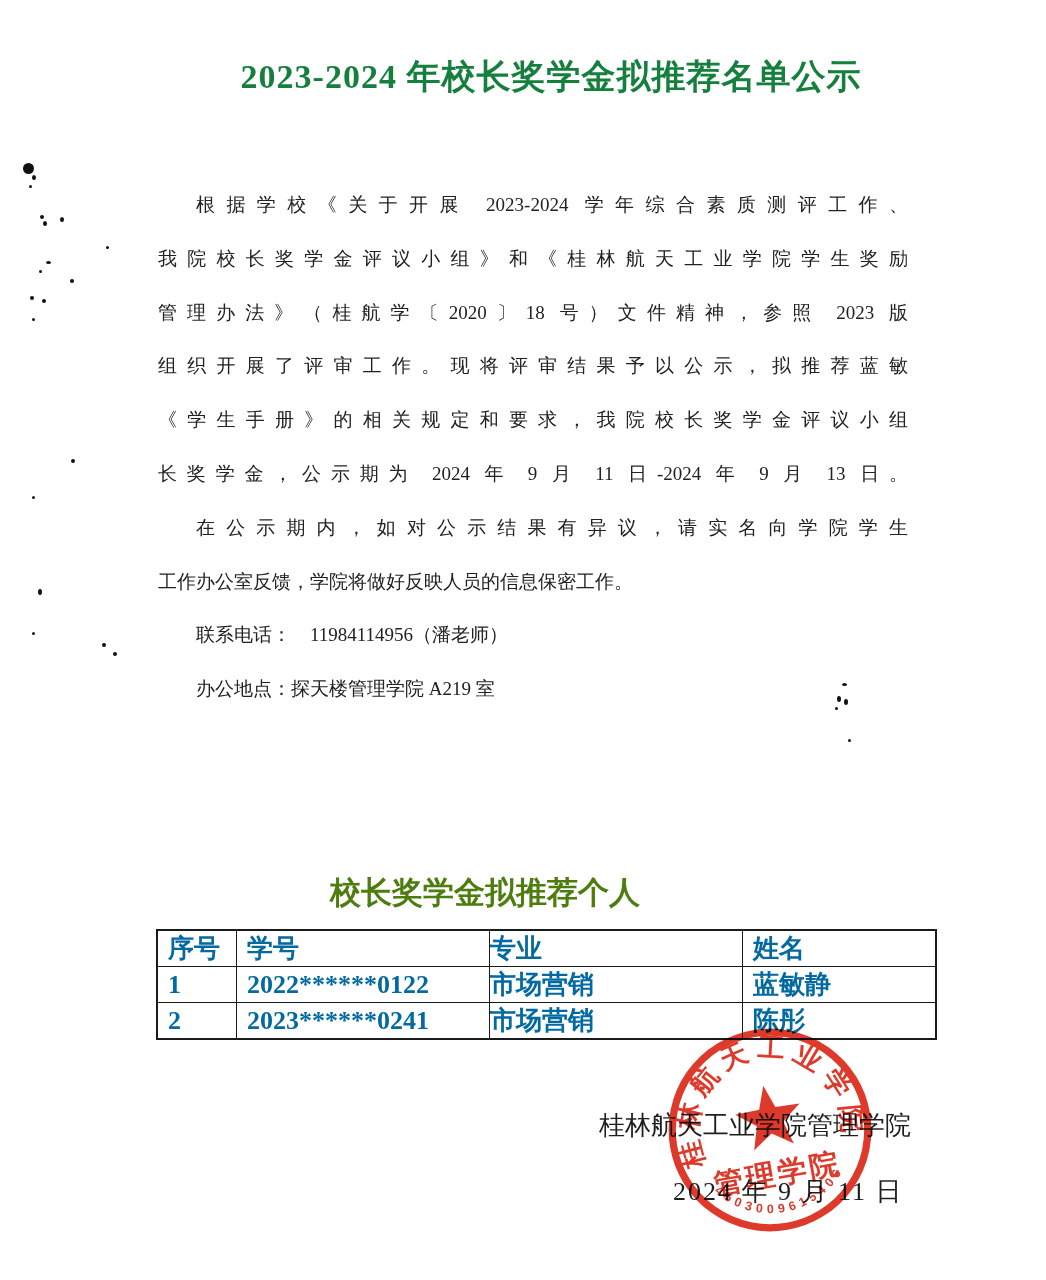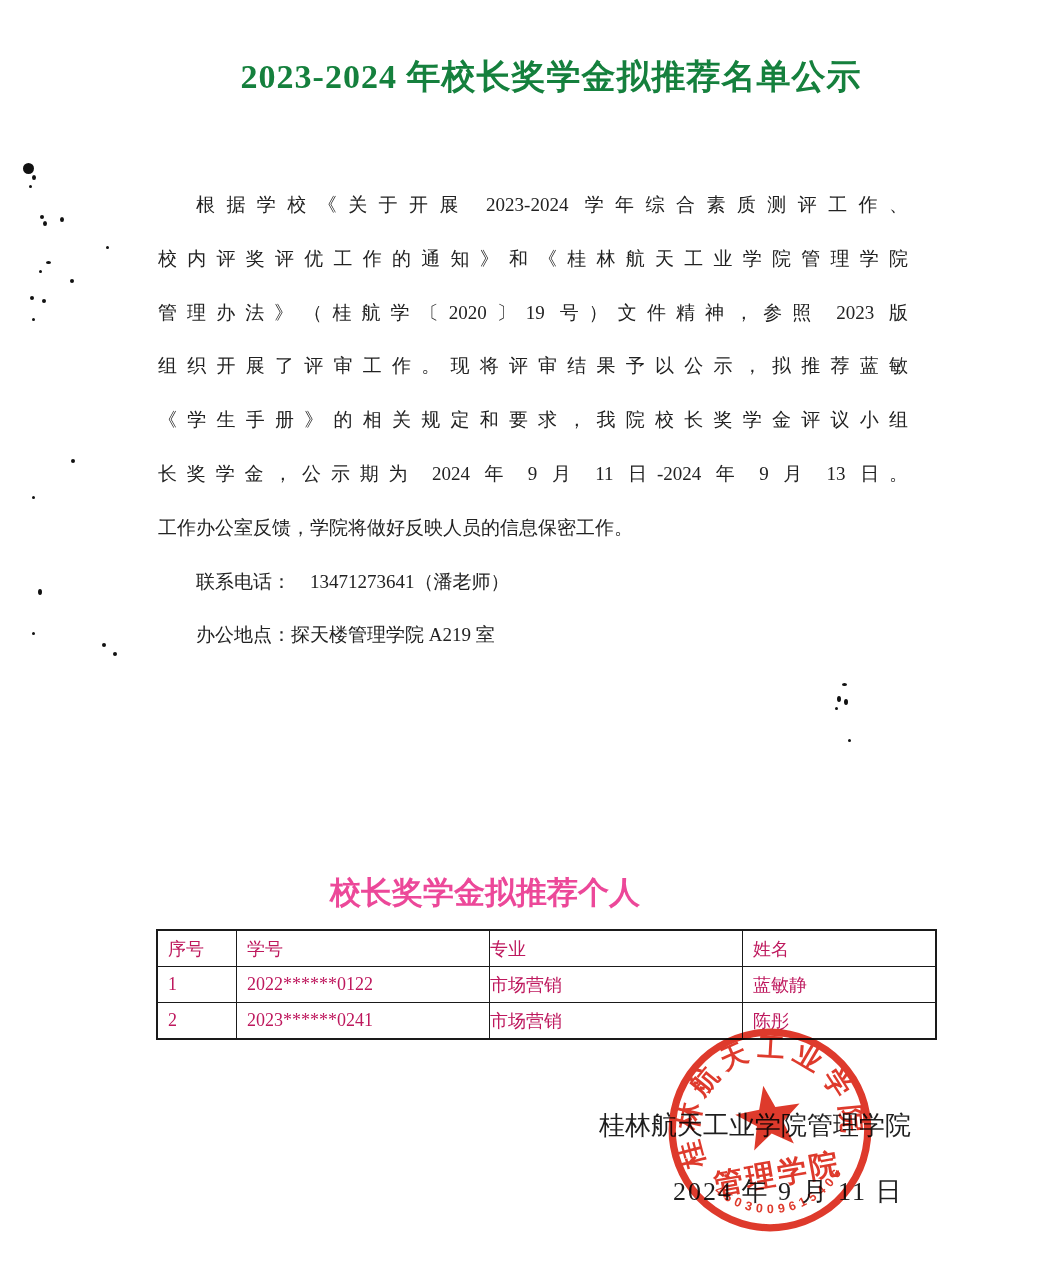--- a/index.html
+++ b/index.html
@@ -37,32 +37,33 @@
   .line.indent { text-indent: 2em; }
   .line.plain { text-align: right; text-align-last: left; }
 
   
   .section-heading {
     position: absolute;
     top: 872px; left: 155px; width: 660px;
     text-align: center;
     font-size: 31px;
     font-weight: bold;
-    color: #ec4899;
+    color: #4d7c0f;
   }
 
   
   table.rec-table {
     position: absolute;
     top: 929px; left: 156px;
     width: 750px;
     border-collapse: collapse;
-    font-size: 18px;
-    color: #be185d;
+    font-size: 26px;
+    color: #0369a1;
     table-layout: fixed;
+    font-weight: bold;
   }
   .rec-table td {
     border: 1.6px solid #1a1a1a;
     height: 35px;
     padding: 0 0 0 10px;
     overflow: hidden;
     white-space: nowrap;
   }
   .rec-table tr:first-child td { border-top-width: 2.2px; }
   .rec-table tr:last-child td { border-bottom-width: 2.2px; }
@@ -109,27 +110,28 @@
 </style>
 </head>
 <body>
 
 <div class="page">
 
   <div class="doc-title">2023-2024 年校长奖学金拟推荐名单公示</div>
 
   <div class="body-block">
     <div class="line indent">根据学校《关于开展 2023-2024 学年综合素质测评工作、</div>
-    <div class="line">校内评奖评优工作的通知》和《桂林航天工业学院管理学院</div>
-    <div class="line">管理办法》（桂航学〔2020〕19 号）文件精神，参照 2023 版</div>
+    <div class="line">我院校长奖学金评议小组》和《桂林航天工业学院学生奖励</div>
+    <div class="line">管理办法》（桂航学〔2020〕18 号）文件精神，参照 2023 版</div>
     <div class="line">组织开展了评审工作。现将评审结果予以公示，拟推荐蓝敏</div>
     <div class="line">《学生手册》的相关规定和要求，我院校长奖学金评议小组</div>
     <div class="line">长奖学金，公示期为 2024 年 9 月 11 日-2024 年 9 月 13 日。</div>
+    <div class="line indent">在公示期内，如对公示结果有异议，请实名向学院学生</div>
     <div class="line plain">工作办公室反馈，学院将做好反映人员的信息保密工作。</div>
-    <div class="line plain indent">联系电话：　13471273641（潘老师）</div>
+    <div class="line plain indent">联系电话：　11984114956（潘老师）</div>
     <div class="line plain indent">办公地点：探天楼管理学院 A219 室</div>
   </div>
 
   <div class="section-heading">校长奖学金拟推荐个人</div>
 
   <table class="rec-table">
     <tbody>
       <tr>
         <td class="col-no">序号</td>
         <td class="col-id">学号</td>

